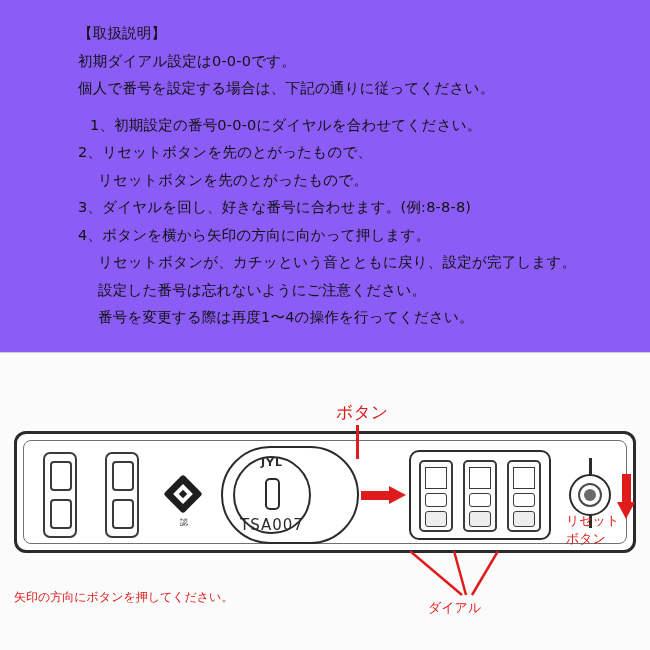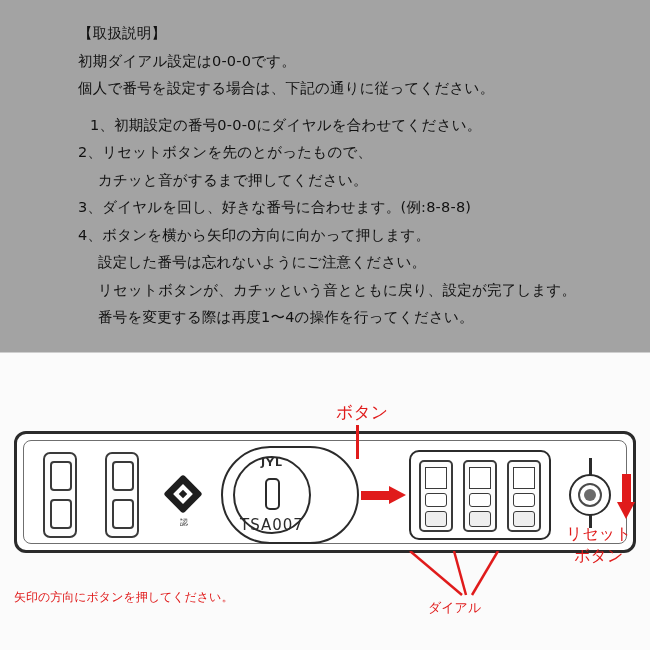--- a/index.html
+++ b/index.html
@@ -15,21 +15,21 @@
     position: relative;
   }
 
   
   #instructions {
     position: absolute;
     left: 0;
     top: 0;
     width: 650px;
     height: 352px;
-    background: #a3a3a3;
+    background: #8b5cf6;
     box-sizing: border-box;
     padding: 26px 40px 0 78px;
   }
   .ins-line {
     font-size: 14.5px;
     color: #111111;
     line-height: 1.0;
     margin: 0 0 13px 0;
     white-space: nowrap;
     letter-spacing: 0.2px;
@@ -335,24 +335,23 @@
   #label-button-leader {
     position: absolute;
     left: 356px;
     top: 72px;
     width: 2.5px;
     height: 34px;
     background: #e01b1b;
   }
   #label-reset {
     left: 566px;
-    top: 170px;
-    font-size: 16px;
+    top: 159px;
+    font-size: 13px;
     line-height: 1.35;
-    text-align: center;
   }
   #label-dial {
     left: 428px;
     top: 246px;
     font-size: 13px;
   }
   #label-arrow-instruction {
     left: 14px;
     top: 236px;
     font-size: 12px;
@@ -370,25 +369,25 @@
 </head>
 <body>
 
 <div id="instructions">
   <p class="ins-line">【取扱説明】</p>
   <p class="ins-line">初期ダイアル設定は0-0-0です。</p>
   <p class="ins-line">個人で番号を設定する場合は、下記の通りに従ってください。</p>
 
   <p class="ins-line gap-before">1、初期設定の番号0-0-0にダイヤルを合わせてください。</p>
   <p class="ins-line">2、リセットボタンを先のとがったもので、</p>
-  <p class="ins-line indent1">カチッと音がするまで押してください。</p>
+  <p class="ins-line indent1">リセットボタンを先のとがったもので。</p>
   <p class="ins-line">3、ダイヤルを回し、好きな番号に合わせます。(例:8-8-8)</p>
   <p class="ins-line">4、ボタンを横から矢印の方向に向かって押します。</p>
+  <p class="ins-line indent1">リセットボタンが、カチッという音とともに戻り、設定が完了します。</p>
   <p class="ins-line indent1">設定した番号は忘れないようにご注意ください。</p>
-  <p class="ins-line indent1">リセットボタンが、カチッという音とともに戻り、設定が完了します。</p>
   <p class="ins-line indent1">番号を変更する際は再度1〜4の操作を行ってください。</p>
 </div>
 
 <div id="diagram">
 
   <div id="lock-body">
     <div id="lock-inner-edge"></div>
 
     <div class="slot-group" id="slot-group-1">
       <div class="slot top"></div>

